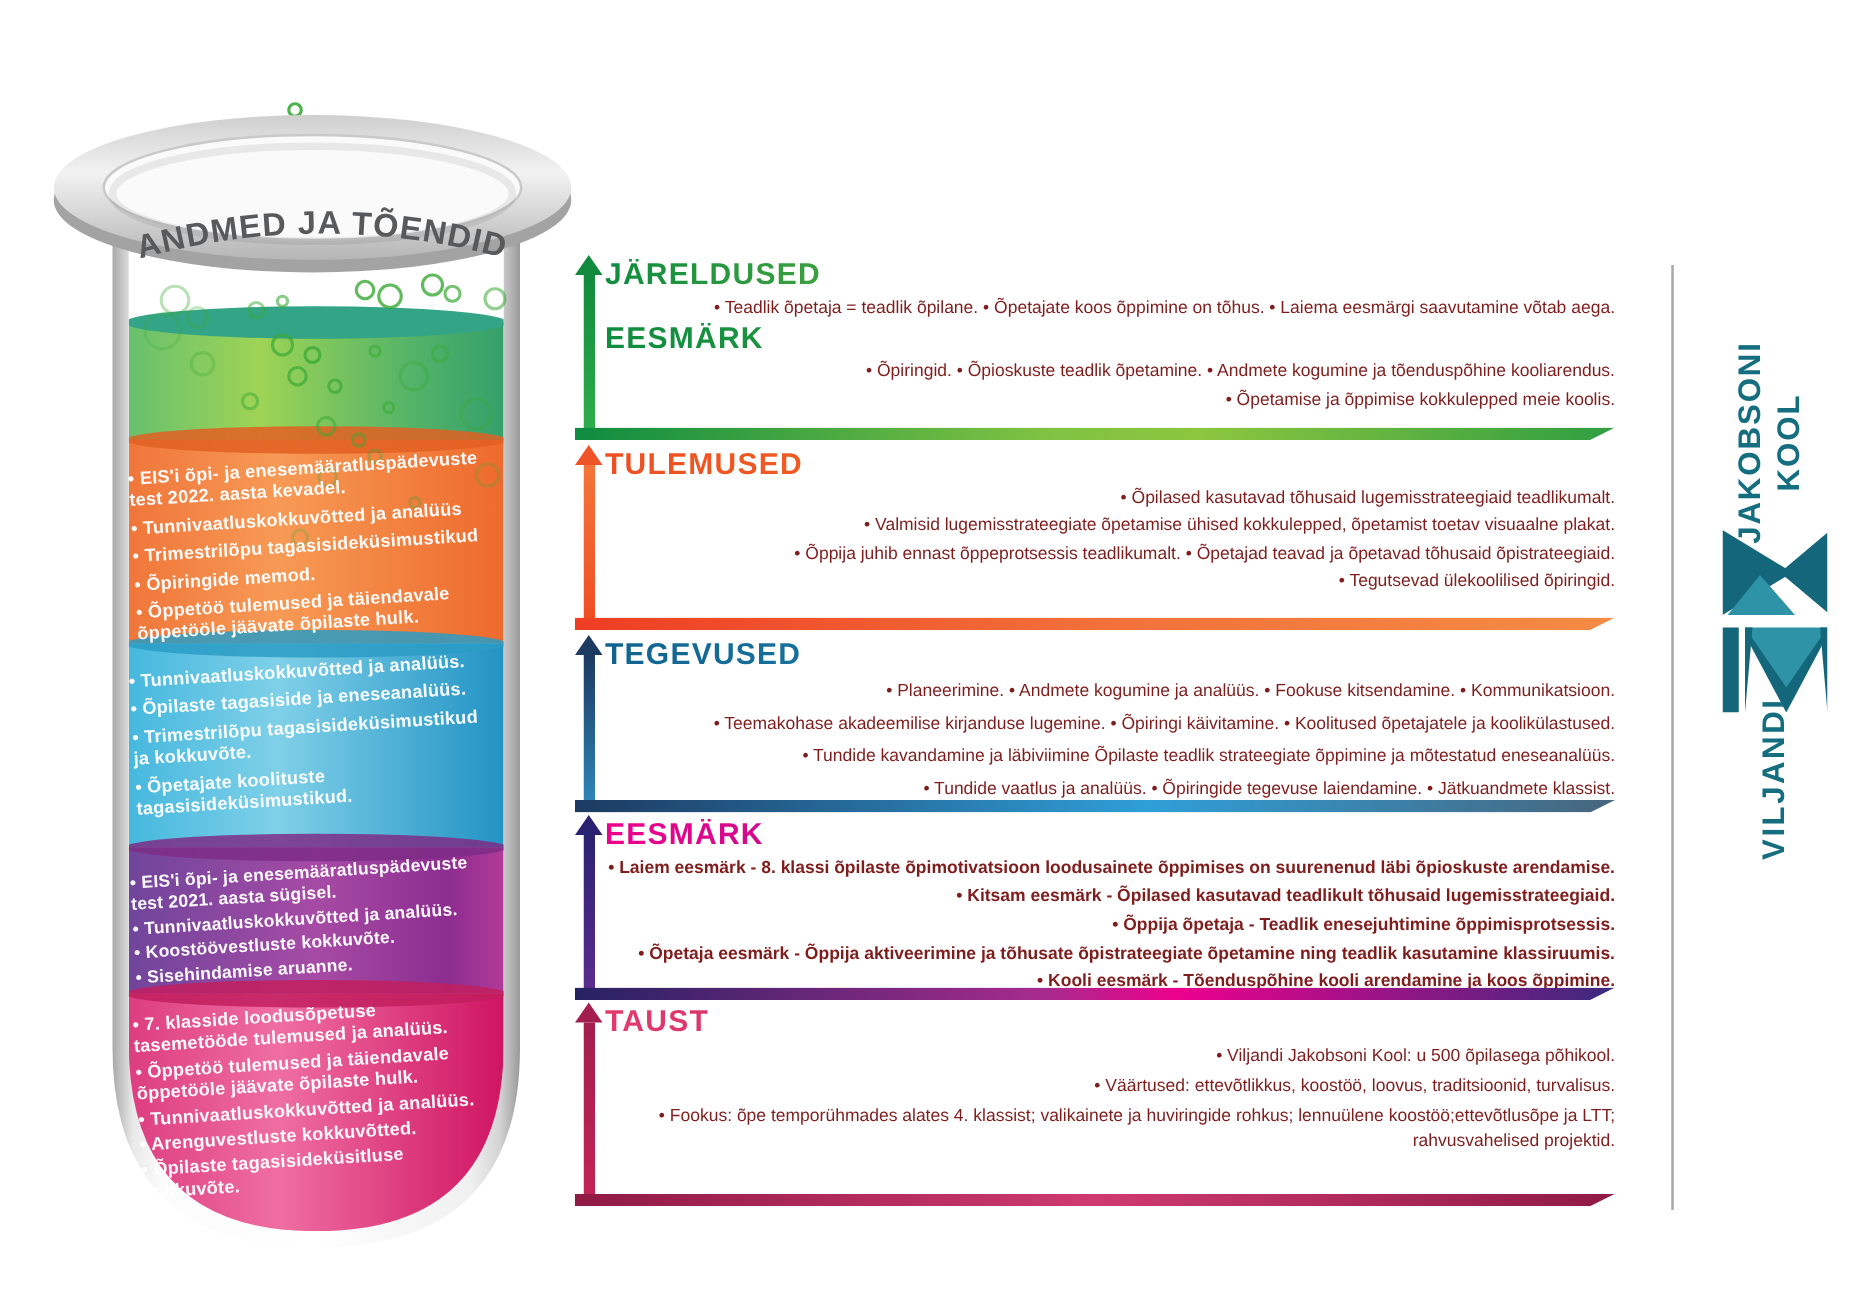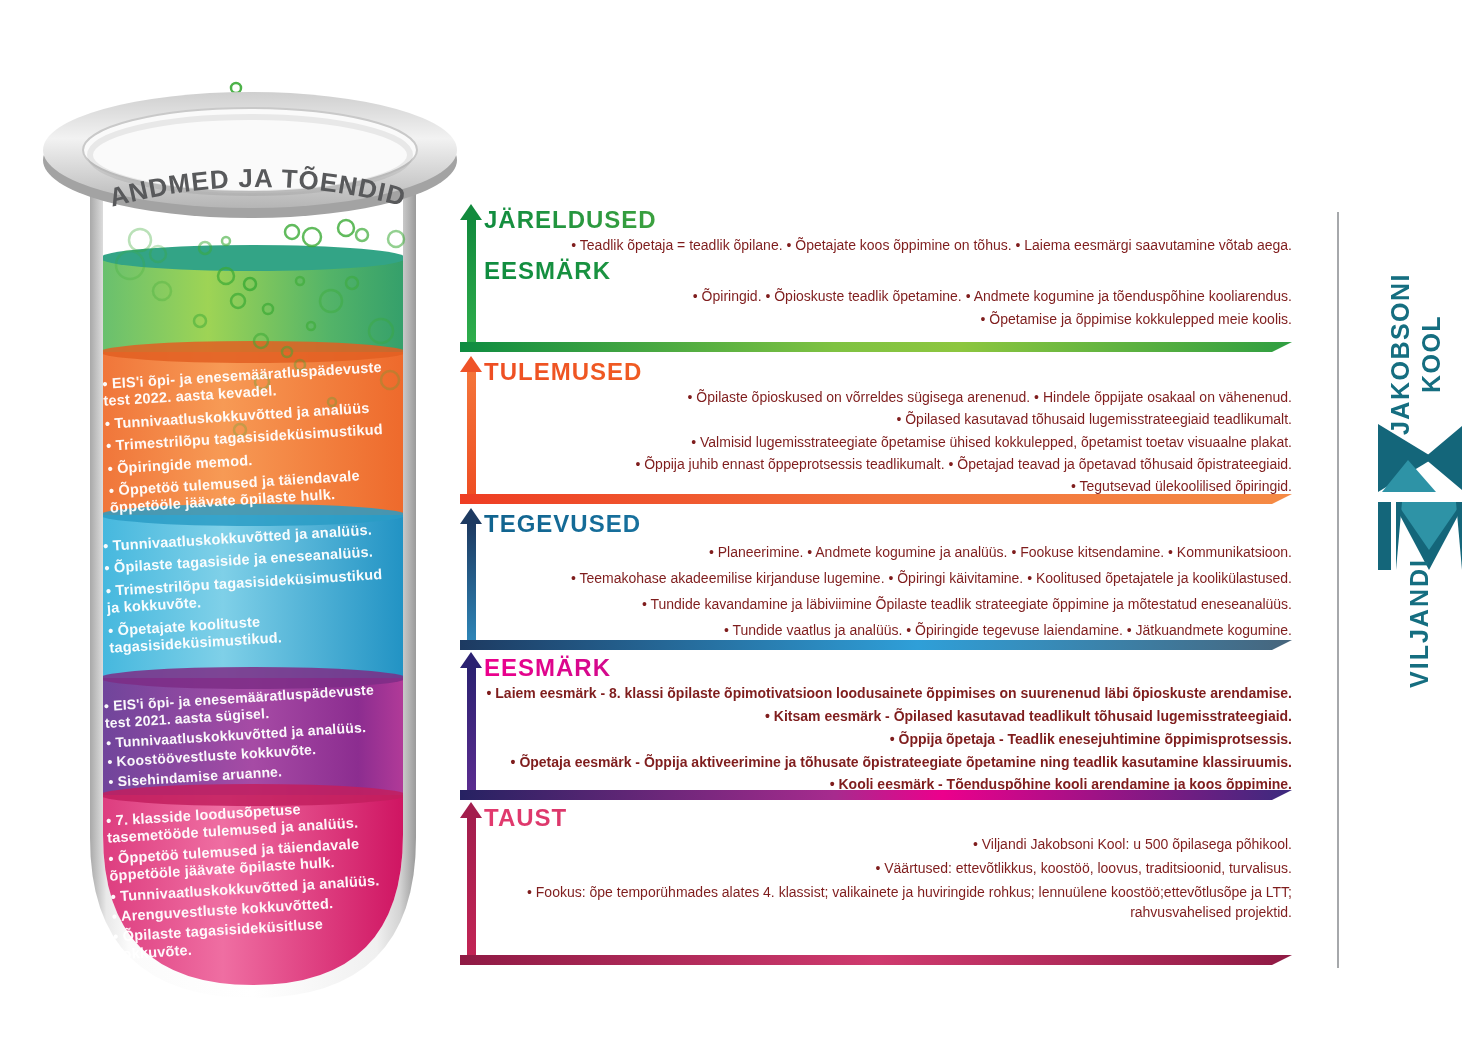--- a/index.html
+++ b/index.html
@@ -238,42 +238,41 @@
   </div>
 
   <div class="sec sec-orange">
     <div class="varrow">
         <div class="ah"></div>
         <div class="shaft"></div>
       </div>
     <div class="content">
       <h2 class="h-tulemused">TULEMUSED</h2>
       <div>
-          <p class="bullet">• Õpilaste õpioskused on võrreldes sügisega arenenud. • Hindele õppijate osakaal on vähenenud.</p>
           <p class="bullet">• Õpilased kasutavad tõhusaid lugemisstrateegiaid teadlikumalt.</p>
           <p class="bullet">• Valmisid lugemisstrateegiate õpetamise ühised kokkulepped, õpetamist toetav visuaalne plakat.</p>
           <p class="bullet">• Õppija juhib ennast õppeprotsessis teadlikumalt. • Õpetajad teavad ja õpetavad tõhusaid õpistrateegiaid.</p>
           <p class="bullet">• Tegutsevad ülekoolilised õpiringid.</p>
         </div>
     </div>
     <div class="hbar"></div>
   </div>
 
   <div class="sec sec-blue">
     <div class="varrow">
         <div class="ah"></div>
         <div class="shaft"></div>
       </div>
     <div class="content">
       <h2 class="h-tegevused">TEGEVUSED</h2>
       <div>
           <p class="bullet">• Planeerimine. • Andmete kogumine ja analüüs. • Fookuse kitsendamine. • Kommunikatsioon.</p>
           <p class="bullet">• Teemakohase akadeemilise kirjanduse lugemine. • Õpiringi käivitamine. • Koolitused õpetajatele ja koolikülastused.</p>
           <p class="bullet">• Tundide kavandamine ja läbiviimine Õpilaste teadlik strateegiate õppimine ja mõtestatud eneseanalüüs.</p>
-          <p class="bullet">• Tundide vaatlus ja analüüs. • Õpiringide tegevuse laiendamine. • Jätkuandmete kogumine.</p>
+          <p class="bullet">• Tundide vaatlus ja analüüs. • Õpiringide tegevuse laiendamine. • Jätkuandmete klassist.</p>
         </div>
     </div>
     <div class="hbar"></div>
   </div>
 
   <div class="sec sec-purple">
     <div class="varrow">
         <div class="ah"></div>
         <div class="shaft"></div>
       </div>

